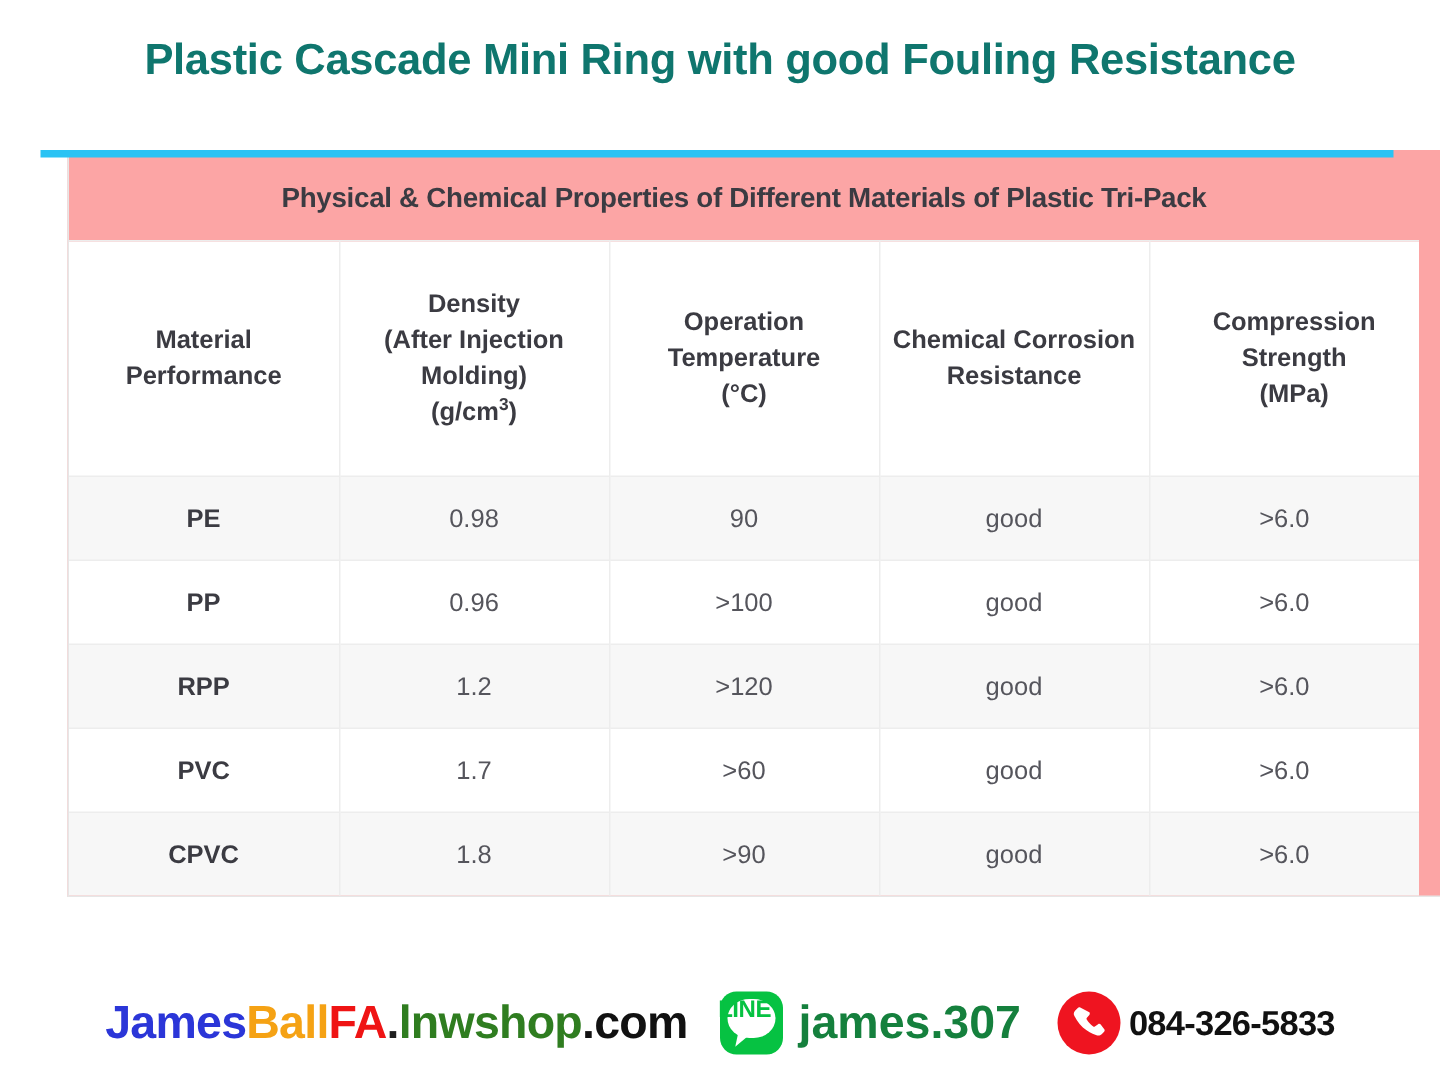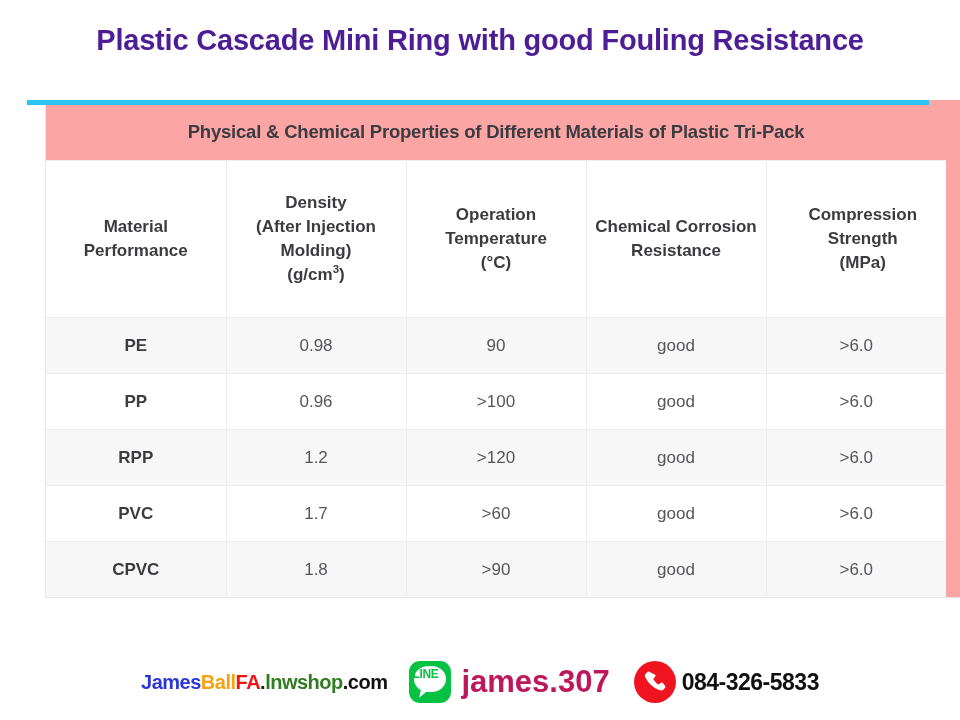--- a/index.html
+++ b/index.html
@@ -17,21 +17,21 @@
 
   
   .page-title {
     position: absolute;
     top: 24px;
     left: 0;
     width: 960px;
     text-align: center;
     font-size: 29px;
     font-weight: bold;
-    color: #4c1d95;
+    color: #0f766e;
     letter-spacing: -0.2px;
     white-space: nowrap;
   }
 
   
   .table-wrap {
     position: absolute;
     left: 45px;
     top: 100px;
     width: 937px;
@@ -114,21 +114,21 @@
     left: 0;
     top: 652px;
     width: 960px;
     height: 60px;
     display: flex;
     align-items: center;
     justify-content: center;
     gap: 0;
   }
   .site-url {
-    font-size: 20px;
+    font-size: 31px;
     font-weight: bold;
     letter-spacing: -0.5px;
     white-space: nowrap;
   }
   .u-james { color: #2b36d8; }
   .u-ball  { color: #f5a214; }
   .u-fa    { color: #ef1414; }
   .u-dot1  { color: #1f1f1f; }
   .u-shop  { color: #2f7d20; }
   .u-com   { color: #111111; }
@@ -166,30 +166,30 @@
   }
   .line-word {
     position: absolute;
     left: 0;
     top: 0;
     width: 32px;
     height: 26px;
     display: flex;
     align-items: center;
     justify-content: center;
-    font-size: 12px;
+    font-size: 16px;
     font-weight: bold;
     color: #06c242;
     letter-spacing: -0.3px;
   }
 
   .line-id {
     font-size: 31px;
     font-weight: bold;
-    color: #be185d;
+    color: #15803d;
     white-space: nowrap;
   }
 
   .phone-badge {
     width: 42px;
     height: 42px;
     border-radius: 50%;
     background: #ef1420;
     margin-left: 24px;
     margin-right: 6px;

